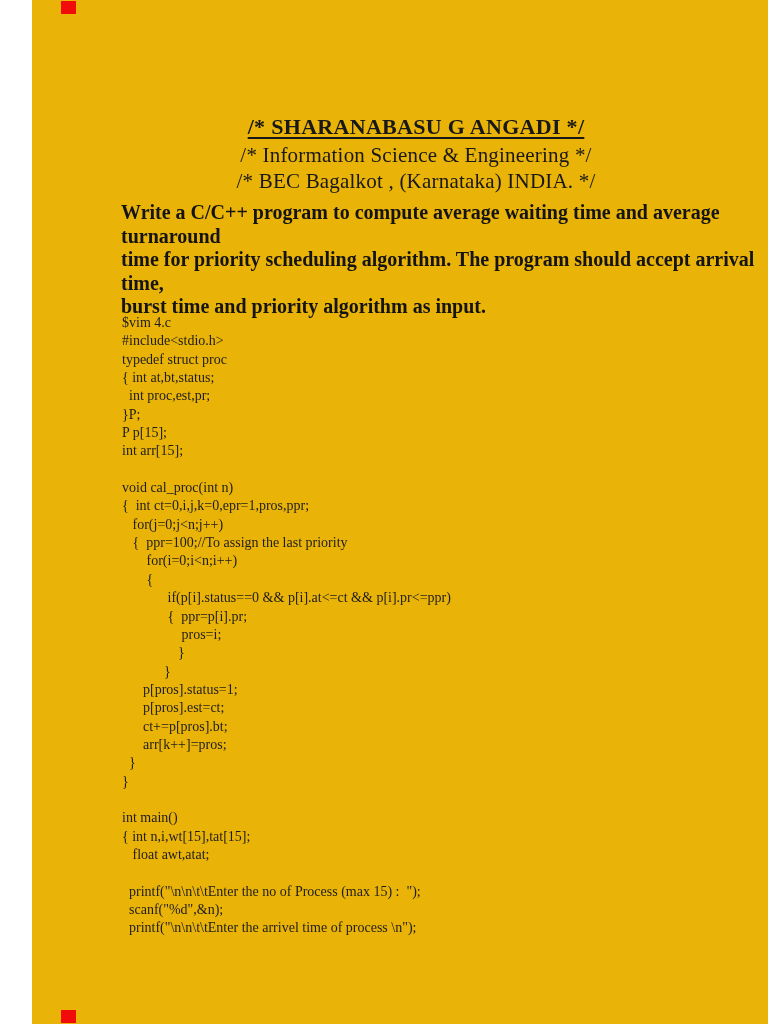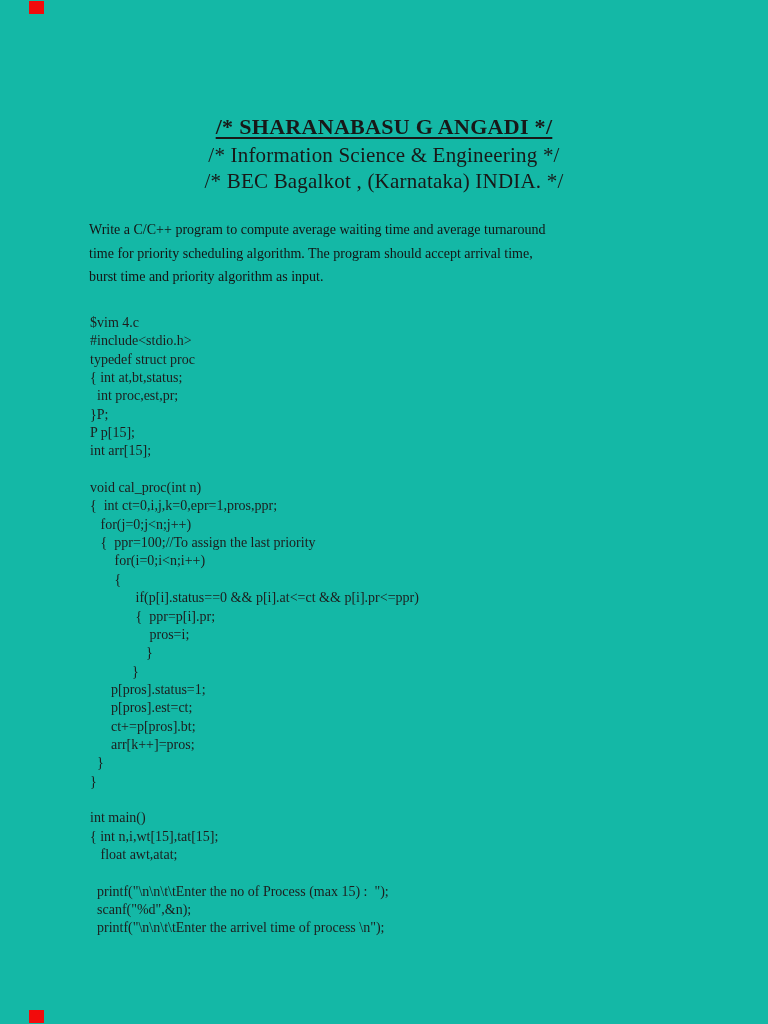--- a/index.html
+++ b/index.html
@@ -11,21 +11,22 @@
     width: 768px;
     height: 1024px;
     position: relative;
     overflow: hidden;
     font-family: "Liberation Serif", serif;
     color: #1c1c1c;
   }
   .page {
     position: absolute;
     inset: 0;
-    background: #14b8a6;
+    background: #eab308;
+    margin-left: 32px;
   }
   .marker {
     position: absolute;
     left: 29px;
     width: 15px;
     height: 13px;
   }
   .marker.top { top: 1px; }
   .marker.bottom { top: 1010px; }
   .header {
@@ -44,25 +45,25 @@
     text-underline-offset: 3px;
     letter-spacing: 0.3px;
   }
   .doc-sub {
     font-size: 21px;
     line-height: 26px;
     letter-spacing: 0.2px;
   }
   .statement {
     position: absolute;
-    top: 218px;
+    top: 201px;
     left: 89px;
     width: 640px;
-    font-size: 14px;
-    font-weight: normal;
+    font-size: 20px;
+    font-weight: bold;
     line-height: 23.5px;
     white-space: pre-line;
     color: #141414;
   }
   .code {
     position: absolute;
     top: 314px;
     left: 90px;
     margin: 0;
     font-family: "Liberation Serif", serif;

